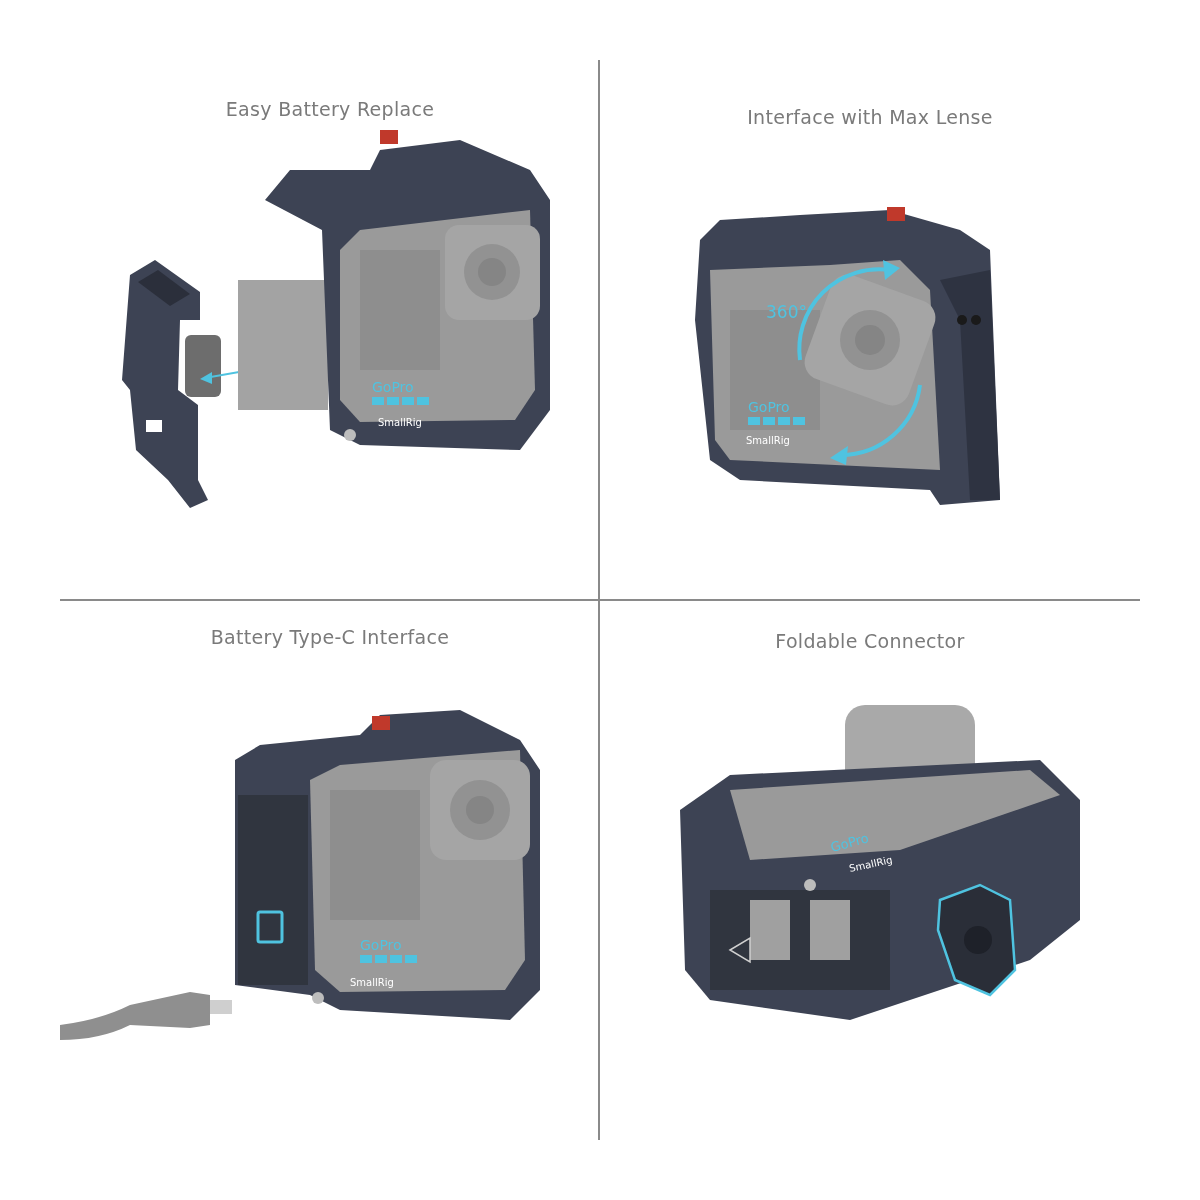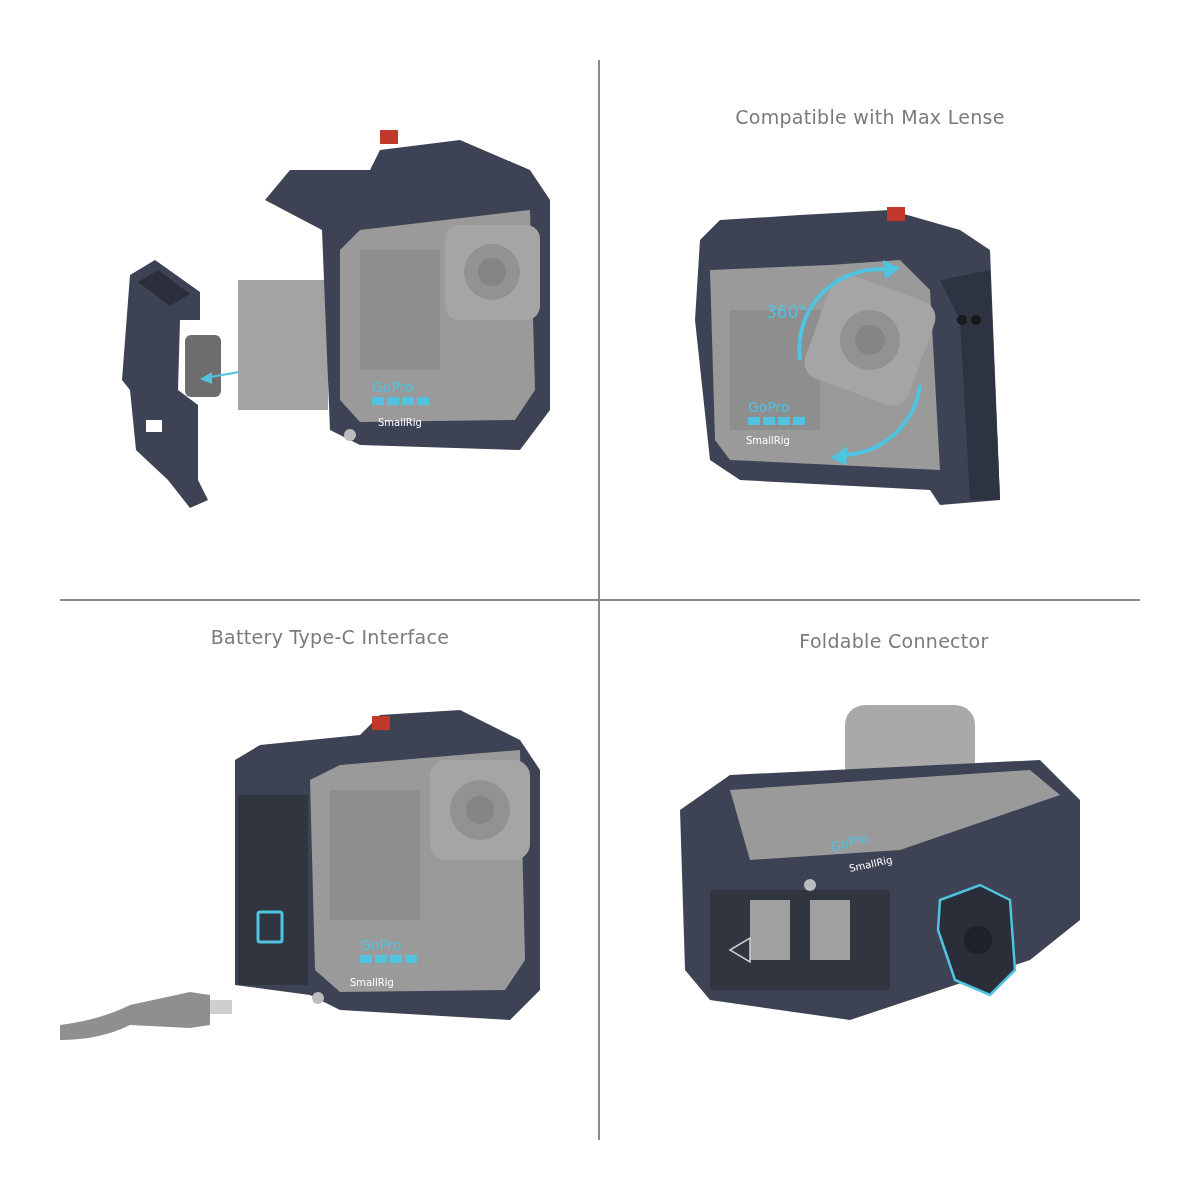--- a/index.html
+++ b/index.html
@@ -11,20 +11,21 @@
   svg { position:absolute; left:0; top:0; overflow:visible; }
   .label-360 { font-family:"DejaVu Sans", sans-serif; }
 </style>
 </head>
 <body>
 
 <div class="divider-v"></div>
 <div class="divider-h"></div>
 
 <div class="panel" style="left:60px; top:60px;">
+  <div class="panel-title" style="top:38px;">Easy Battery Replace</div>
   <svg width="540" height="540">
 
     <g>
       <path d="M70,215 L95,200 L140,232 L140,260 L120,260 L118,330 L138,345 L138,420 L148,440 L130,448 L108,420 L76,390 L70,330 L62,320 Z" fill="#3d4354"></path>
       <path d="M78,222 L98,210 L130,234 L110,246 Z" fill="#2b2f3b"></path>
       <rect x="86" y="360" width="16" height="12" fill="#ffffff"></rect>
     </g>
 
     <rect x="125" y="275" width="36" height="62" rx="6" fill="#6d6d6d"></rect>
 
@@ -46,21 +47,21 @@
         <rect x="327" y="337" width="12" height="8" fill="#4fc3e0"></rect>
         <rect x="342" y="337" width="12" height="8" fill="#4fc3e0"></rect>
         <rect x="357" y="337" width="12" height="8" fill="#4fc3e0"></rect>
       <text x="318" y="366" font-size="10" fill="#ffffff">SmallRig</text>
       <circle cx="290" cy="375" r="6" fill="#bdbdbd"></circle>
     </g>
   </svg>
 </div>
 
 <div class="panel" style="left:600px; top:60px;">
-  <div class="panel-title" style="top:46px;">Compatible with Max Lense</div>
+  <div class="panel-title" style="top:46px;">Interface with Max Lense</div>
   <svg width="540" height="540">
     <g>
       <path d="M100,180 L120,160 L200,155 L290,150 L360,170 L390,190 L400,440 L340,445 L330,430 L140,420 L110,400 L95,260 Z" fill="#3d4354"></path>
       <path d="M110,210 L230,205 L300,200 L330,230 L340,410 L130,400 L115,380 Z" fill="#9a9a9a"></path>
       <rect x="130" y="250" width="90" height="120" fill="#8e8e8e"></rect>
       <rect x="215" y="225" width="110" height="110" rx="18" fill="#a5a5a5" transform="rotate(20 270 280)"></rect>
       <circle cx="270" cy="280" r="30" fill="#929292"></circle>
       <circle cx="270" cy="280" r="15" fill="#858585"></circle>
       <rect x="287" y="147" width="18" height="14" fill="#c0392b"></rect>
       <path d="M340,220 L390,210 L400,440 L370,440 L360,260 Z" fill="#2e3341"></path>
@@ -105,21 +106,21 @@
       <circle cx="258" cy="398" r="6" fill="#bdbdbd"></circle>
     </g>
     <g>
       <path d="M0,425 Q40,420 70,405 L130,392 L150,395 L150,425 L130,428 L70,425 Q40,440 0,440 Z" fill="#8f8f8f"></path>
       <rect x="150" y="400" width="22" height="14" fill="#cfcfcf"></rect>
     </g>
   </svg>
 </div>
 
 <div class="panel" style="left:600px; top:600px;">
-  <div class="panel-title" style="top:30px;padding-left:24px;">Foldable Connector</div>
+  <div class="panel-title" style="top:30px;">Foldable Connector</div>
   <svg width="540" height="540">
     <rect x="245" y="105" width="130" height="110" rx="20" fill="#a9a9a9"></rect>
     <g>
       <path d="M80,210 L130,175 L440,160 L480,200 L480,320 L430,360 L250,420 L110,400 L85,370 Z" fill="#3d4354"></path>
       <path d="M130,190 L430,170 L460,195 L300,250 L150,260 Z" fill="#9a9a9a"></path>
       <rect x="110" y="290" width="180" height="100" fill="#30353f"></rect>
       <rect x="150" y="300" width="40" height="60" fill="#a0a0a0"></rect>
       <rect x="210" y="300" width="40" height="60" fill="#a0a0a0"></rect>
       <polygon points="130,350 150,338 150,362" fill="none" stroke="#d0d0d0" stroke-width="1.5"></polygon>
       <text x="232" y="252" font-size="13" fill="#4fc3e0" transform="rotate(-15 232 252)">GoPro</text>

